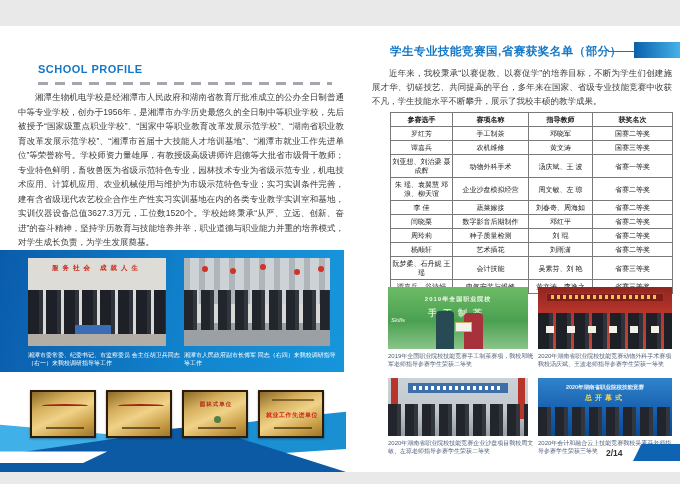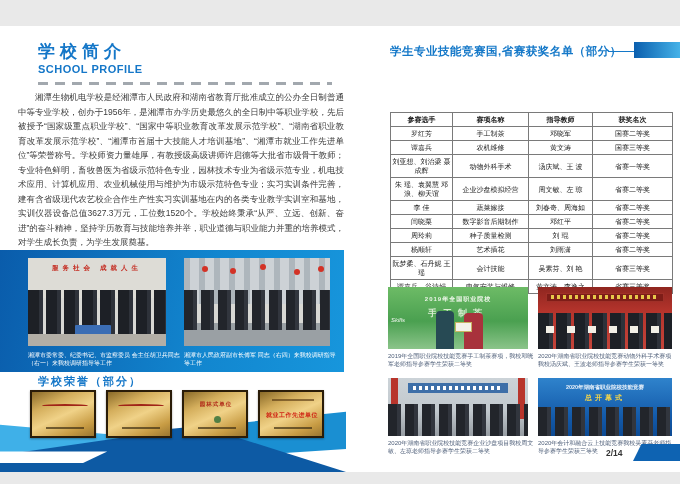--- a/index.html
+++ b/index.html
@@ -133,21 +133,20 @@
   .rfoot-num { position:absolute; left:606px; top:422px; font-size:8.5px; color:#333;font-weight:bold; }
   .rfoot-flag { position:absolute; left:633px; top:418px; width:47px; height:17px; background:#0e63b2;
     clip-path:polygon(18% 0,100% 0,100% 100%,0 100%); }
 </style>
 </head>
 <body>
 
 <div id="stage">
   <div class="spread">
 
-    <div class="lp-title">学校简介</div>
     <div class="lp-subtitle">SCHOOL PROFILE</div>
     <div class="lp-dashes"></div>
     <div class="lp-para">湘潭生物机电学校是经湘潭市人民政府和湖南省教育厅批准成立的公办全日制普通中等专业学校，创办于1956年，是湘潭市办学历史最悠久的全日制中等职业学校，先后被授予“国家级重点职业学校”、“国家中等职业教育改革发展示范学校”、“湖南省职业教育改革发展示范学校”、“湘潭市首届十大技能人才培训基地”、“湘潭市就业工作先进单位”等荣誉称号。学校师资力量雄厚，有教授级高级讲师许启德等大批省市级骨干教师；专业特色鲜明，畜牧兽医为省级示范特色专业，园林技术专业为省级示范专业，机电技术应用、计算机应用、农业机械使用与维护为市级示范特色专业；实习实训条件完善，建有含省级现代农艺校企合作生产性实习实训基地在内的各类专业教学实训室和基地，实训仪器设备总值3627.3万元，工位数1520个。学校始终秉承“从严、立远、创新、奋进”的奋斗精神，坚持学历教育与技能培养并举，职业道德与职业能力并重的培养模式，对学生成长负责，为学生发展奠基。</div>
 
     <div class="blue-band">
       <div class="band-photo p1">
         <div class="wall"></div>
         <div class="wall-slogan">服务社会 成就人生</div>
         <div class="crowd dk" style="bottom:12%;height:52%;"></div>
         <div class="machine"></div>
@@ -156,21 +155,20 @@
       <div class="band-photo p2">
         <div class="building"></div>
         <div class="lanterns"></div>
         <div class="ground2"></div>
         <div class="crowd" style="bottom:18%;height:46%;"></div>
       </div>
       <div class="band-cap c1">湘潭市委常委、纪委书记、市监察委员 会主任胡卫兵同志（右一）来我校调研指导等工作</div>
       <div class="band-cap c2">湘潭市人民政府副市长傅军 同志（右四）来我校调研指导等工作</div>
     </div>
 
-    <div class="honors-title">学校荣誉（部分）</div>
 
     <div class="plaque" style="left:30px;">
       <div class="micro-arc"></div>
       <div class="micro-bottom"></div>
     </div>
     <div class="plaque" style="left:106px;">
       <div class="micro-arc"></div>
       <div class="micro-bottom"></div>
     </div>
     <div class="plaque" style="left:182px;">
@@ -188,20 +186,21 @@
       <div class="polyA"></div>
       <div class="polyB"></div>
       <div class="polyC"></div>
       <div class="notch"></div>
       <div class="pagenum">1/14</div>
     </div>
 
     <div class="rp-title">学生专业技能竞赛国,省赛获奖名单（部分）</div>
     <div class="rp-title-line"></div>
     <div class="rp-title-bar"></div>
+    <div class="rp-para">近年来，我校秉承“以赛促教、以赛促学”的培养目标，不断为学生们创建施展才华、切磋技艺、共同提高的平台，多年来在国家、省级专业技能竞赛中收获不凡，学生技能水平不断攀升，展示了我校丰硕的教学成果。</div>
 
     <table class="awards">
       <colgroup>
           <col class="c1">
           <col class="c2">
           <col class="c3">
           <col class="c4">
         </colgroup>
       <thead>
           <tr>

